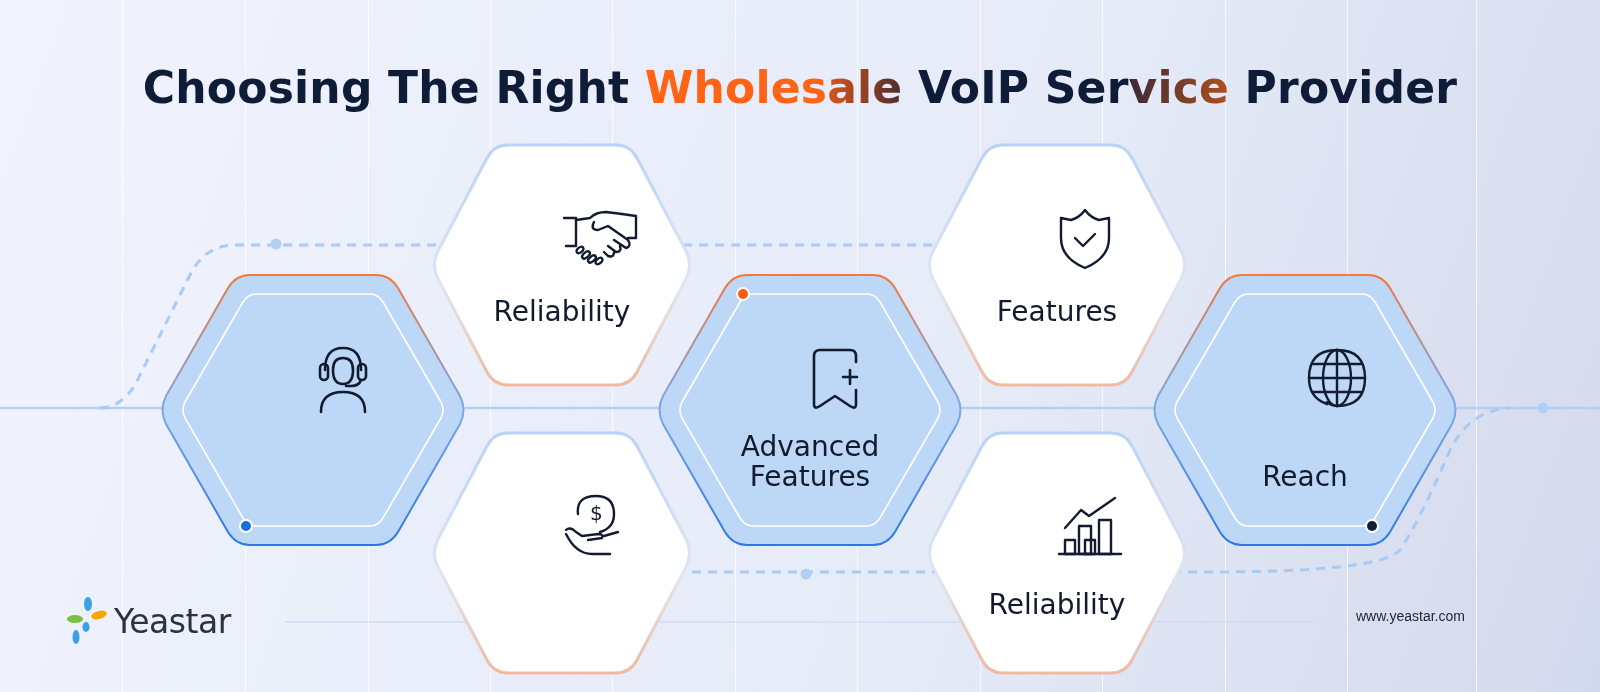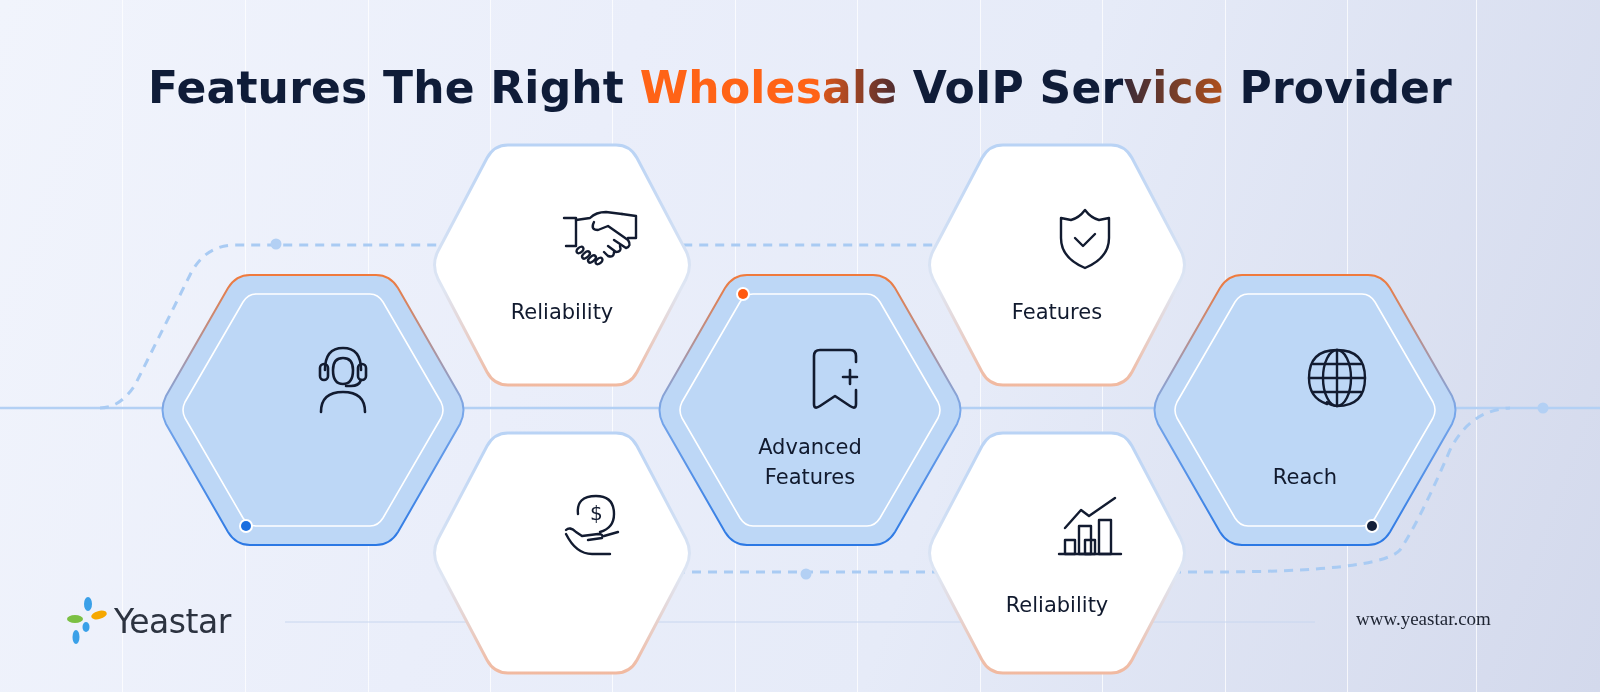--- a/index.html
+++ b/index.html
@@ -16,43 +16,43 @@
   }
   .title .hl1 { color: #ff6316; }
   .title .hl2 { background: linear-gradient(90deg, #d9561b, #4d2c30); -webkit-background-clip: text; background-clip: text; color: transparent; }
   .title .hl3 { background: linear-gradient(90deg, #3a2a37, #b0501c); -webkit-background-clip: text; background-clip: text; color: transparent; }
   svg.connectors { position: absolute; left: 0; top: 0; }
   .hex { position: absolute; }
   .hex svg { position: absolute; left: 0; top: 0; }
   .hex .icon { position: absolute; left: 50%; transform: translateX(-50%); }
   .hex .label {
     position: absolute; left: 0; width: 100%; text-align: center;
-    font-family: "DejaVu Sans", sans-serif; font-size: 21px; color: #111a2e; line-height: 30px;
+    font-family: "DejaVu Sans", sans-serif; font-size: 28px; color: #111a2e; line-height: 30px;
   }
   .logo { position: absolute; left: 66px; top: 596px; display: flex; align-items: center; }
   .logo-text { font-family: "DejaVu Sans", sans-serif; font-size: 33px; color: #2c3340; margin-left: 4px; letter-spacing: -0.5px; }
-  .website { position: absolute; left: 1356px; top: 608px; font-family: Liberation Serif, serif; font-size: 19px; color: #1e2432; }
+  .website { position: absolute; left: 1356px; top: 608px; font-family: Liberation Sans, sans-serif; font-size: 14px; color: #1e2432; }
 </style>
 </head>
 <body>
 
 <div class="grid-line" style="left:122px"></div>
 <div class="grid-line" style="left:245px"></div>
 <div class="grid-line" style="left:368px"></div>
 <div class="grid-line" style="left:490px"></div>
 <div class="grid-line" style="left:612px"></div>
 <div class="grid-line" style="left:735px"></div>
 <div class="grid-line" style="left:857px"></div>
 <div class="grid-line" style="left:980px"></div>
 <div class="grid-line" style="left:1102px"></div>
 <div class="grid-line" style="left:1225px"></div>
 <div class="grid-line" style="left:1347px"></div>
 <div class="grid-line" style="left:1476px"></div>
 
-<div class="title"><span>Features The Right </span><span class="hl1">Wholes</span><span class="hl2">ale</span><span> VoIP Ser</span><span class="hl3">vice</span><span> Provider</span></div>
+<div class="title"><span>Choosing The Right </span><span class="hl1">Wholes</span><span class="hl2">ale</span><span> VoIP Ser</span><span class="hl3">vice</span><span> Provider</span></div>
 
 <svg class="connectors" width="1600" height="692">
 
   <line x1="0" y1="408" x2="1600" y2="408" stroke="#b3d0f4" stroke-width="2.5"></line>
 
   <path d="M 100 408 Q 120 408 135 385 L 190 275 Q 205 245 235 245 L 940 245" fill="none" stroke="#a9cbf3" stroke-width="3" stroke-dasharray="9 7"></path>
   <circle cx="276" cy="244" r="5.5" fill="#b3d0f4"></circle>
 
   <path d="M 660 572 L 1210 572 Q 1380 572 1400 550 Q 1420 520 1450 450 Q 1470 410 1510 408" fill="none" stroke="#a9cbf3" stroke-width="3" stroke-dasharray="9 7"></path>
   <circle cx="806" cy="574" r="5.5" fill="#b3d0f4"></circle>

